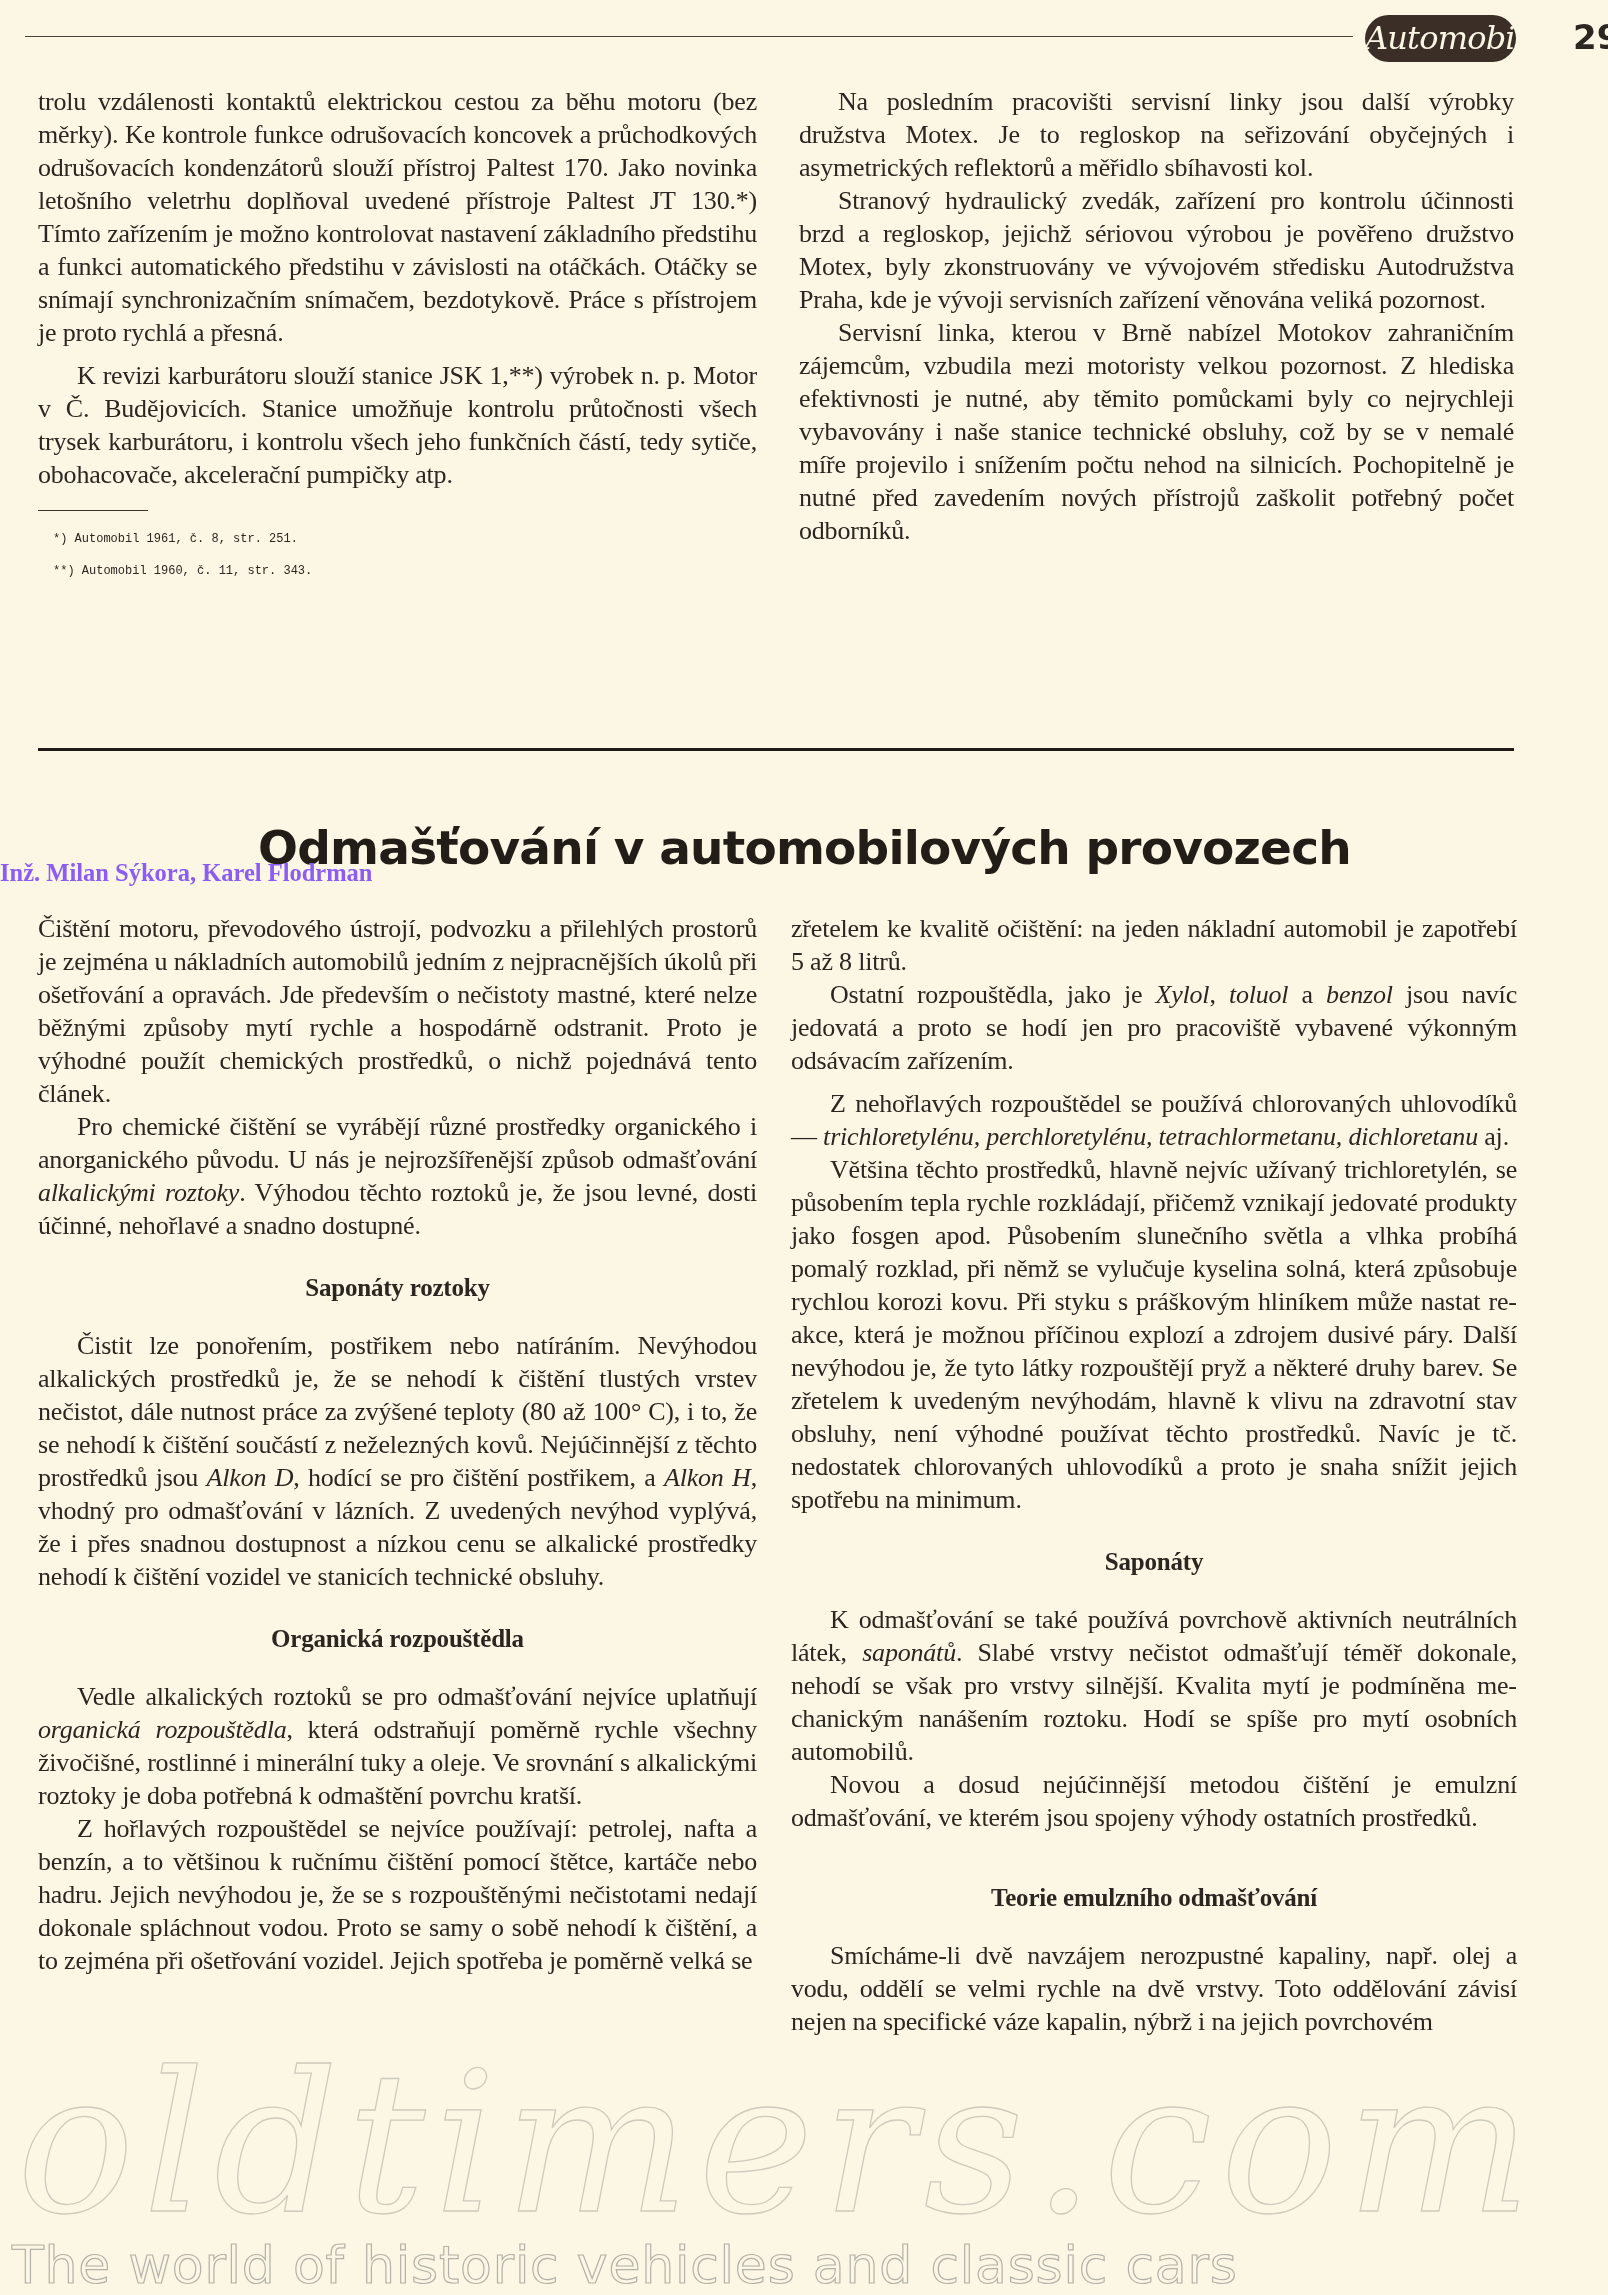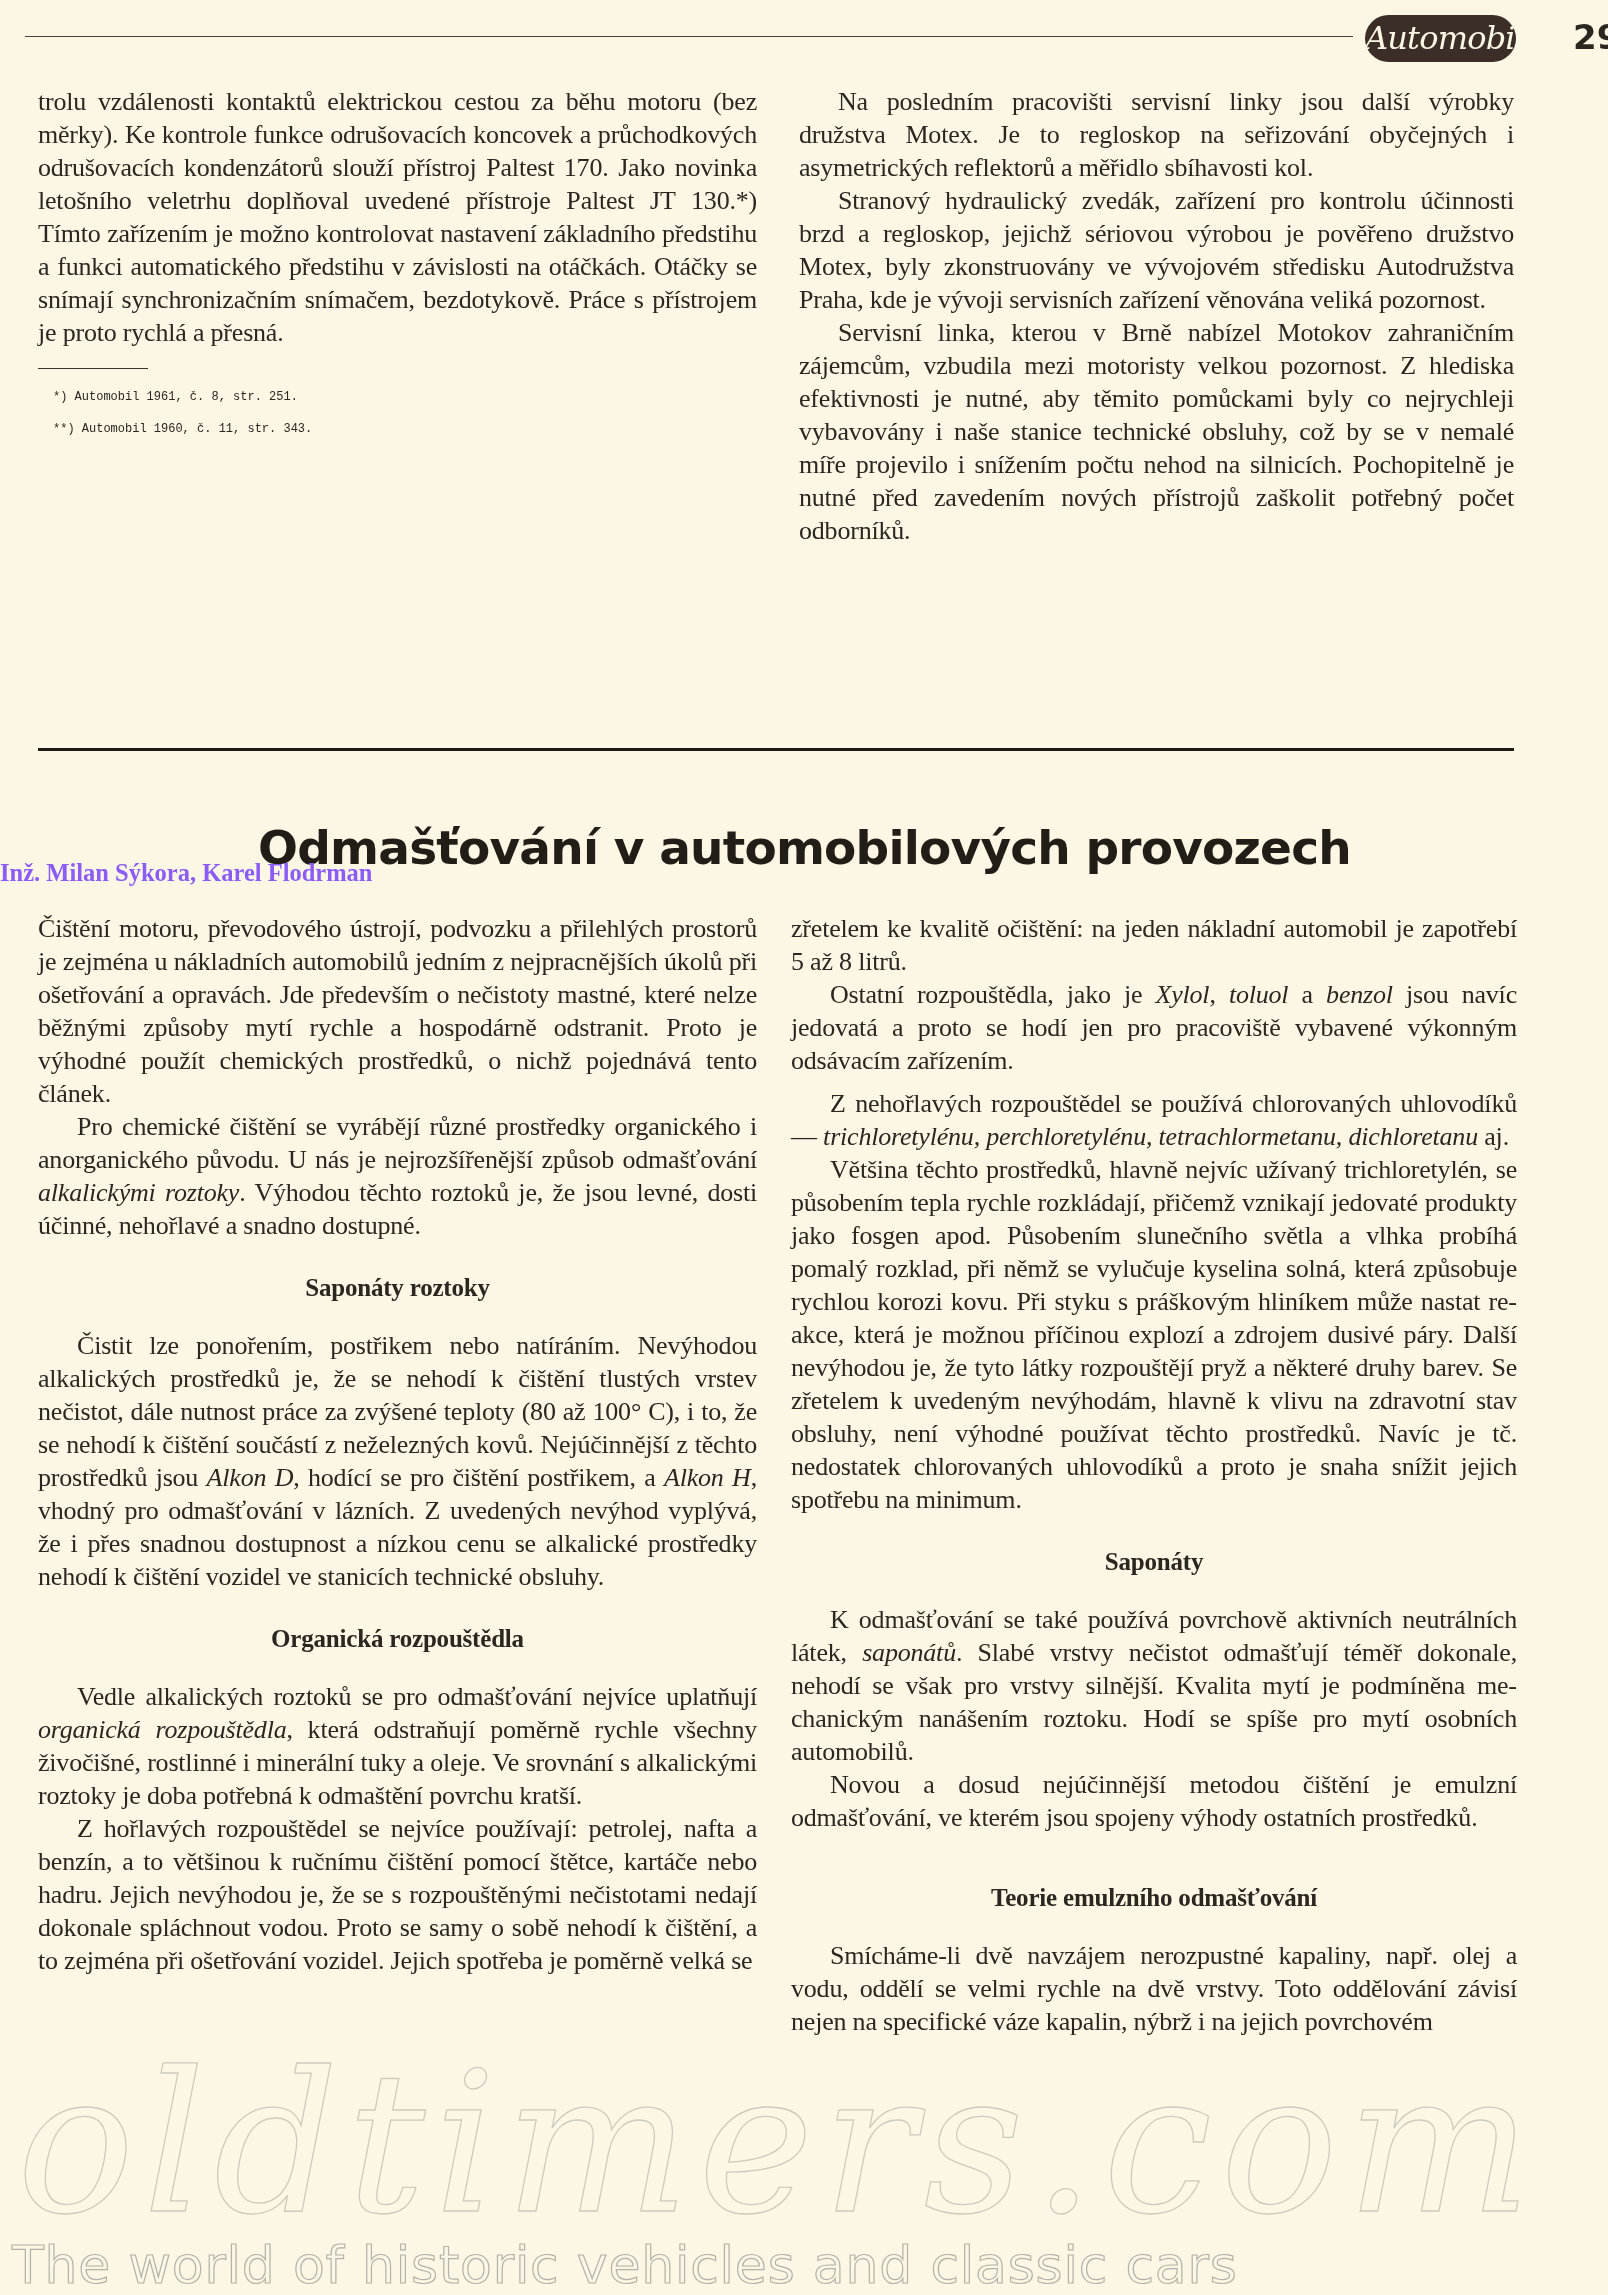--- a/index.html
+++ b/index.html
@@ -63,20 +63,21 @@
 <body>
 
 <div class="page">
 
   <div class="top-rule"></div>
   <div class="logo">Automobil</div>
   <div class="page-number">29</div>
 
   <div class="col col-tl">
     <p>trolu vzdálenosti kontaktů elektrickou cestou za běhu motoru (bez měrky). Ke kontrole funkce od­rušovacích koncovek a průchodkových odrušova­cích kondenzátorů slouží přístroj Paltest 170. Jako novinka letošního veletrhu doplňoval uvedené pří­stroje Paltest JT 130.*) Tímto zařízením je možno kontrolovat nastavení základního předstihu a funk­ci automatického předstihu v závislosti na otáč­kách. Otáčky se snímají synchronizačním sníma­čem, bezdotykově. Práce s přístrojem je proto rychlá a přesná.</p>
+    <p class="ind gap">K revizi karburátoru slouží stanice JSK 1,**) vý­robek n. p. Motor v Č. Budějovicích. Stanice umož­ňuje kontrolu průtočnosti všech trysek karburátoru, i kontrolu všech jeho funkčních částí, tedy sytiče, obohacovače, akcelerační pumpičky atp.</p>
     <div class="fn-rule"></div>
     <div class="footnote">*) Automobil 1961, č. 8, str. 251.</div>
     <div class="footnote">**) Automobil 1960, č. 11, str. 343.</div>
   </div>
 
   <div class="col col-tr">
     <p class="ind">Na posledním pracovišti servisní linky jsou další výrobky družstva Motex. Je to regloskop na seřizo­vání obyčejných i asymetrických reflektorů a mě­řidlo sbíhavosti kol.</p>
     <p class="ind">Stranový hydraulický zvedák, zařízení pro kon­trolu účinnosti brzd a regloskop, jejichž sériovou výrobou je pověřeno družstvo Motex, byly zkon­struovány ve vývojovém středisku Autodružstva Praha, kde je vývoji servisních zařízení věnována veliká pozornost.</p>
     <p class="ind">Servisní linka, kterou v Brně nabízel Motokov zahraničním zájemcům, vzbudila mezi motoristy velkou pozornost. Z hlediska efektivnosti je nutné, aby těmito pomůckami byly co nejrychleji vybavo­vány i naše stanice technické obsluhy, což by se v nemalé míře projevilo i snížením počtu nehod na silnicích. Pochopitelně je nutné před zavedením nových přístrojů zaškolit potřebný počet odbor­níků.</p>
   </div>

